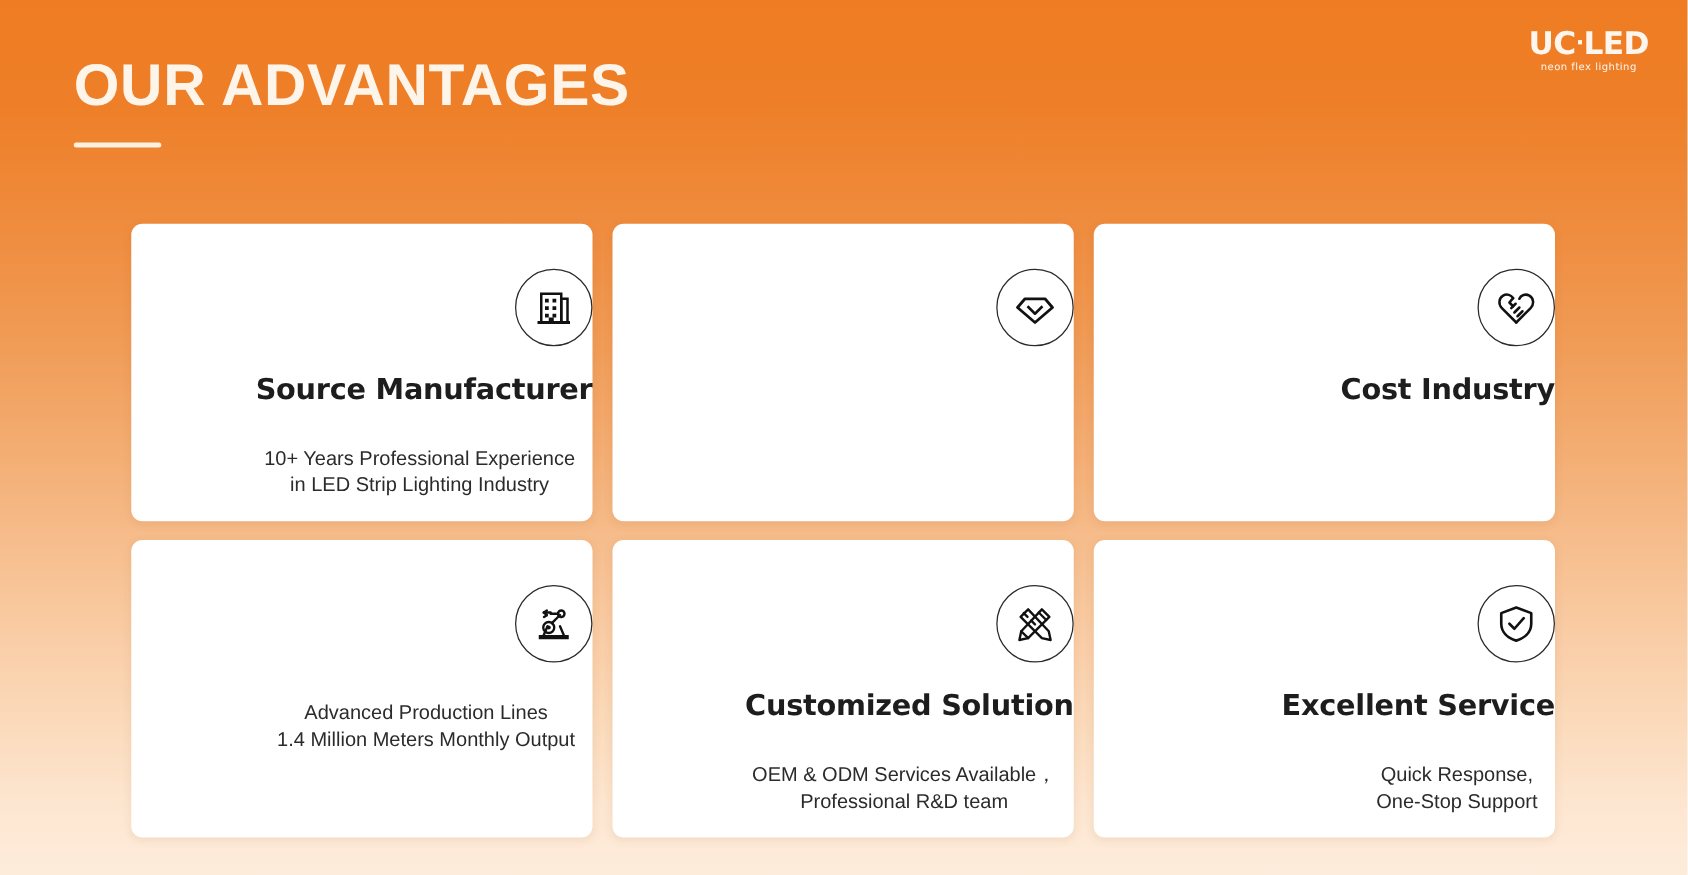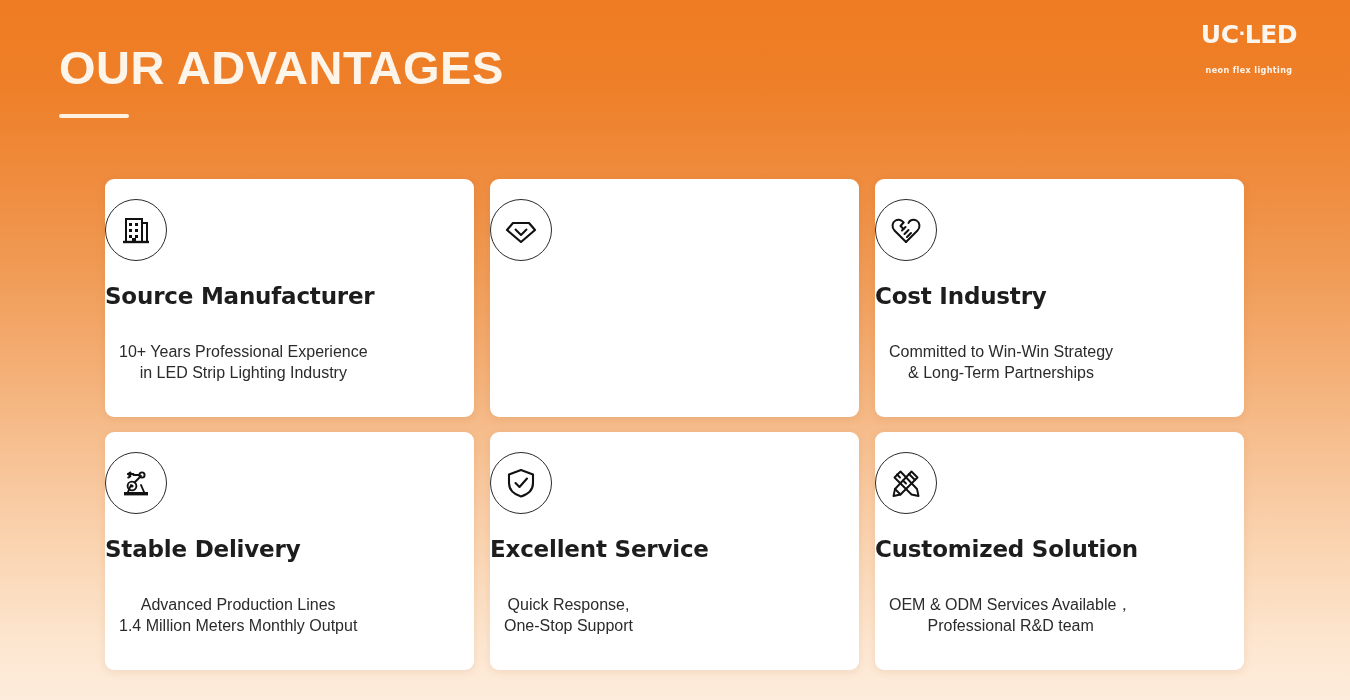--- a/index.html
+++ b/index.html
@@ -28,45 +28,45 @@
         #fbdcbe 84%,
         #fde7d2 93%,
         #fdecdb 100%);
     overflow: hidden;
   }
 
   
   #logo {
     position: absolute;
     top: 22px;
-    right: 41px;
+    right: 19px;
     width: 120px;
     text-align: center;
     user-select: none;
   }
   #logo .logo-word {
     font-family: "DejaVu Sans", sans-serif;
     font-size: 25px;
     font-weight: bold;
     letter-spacing: -0.5px;
     color: #fdf6ef;
     line-height: 1;
     white-space: nowrap;
   }
   #logo .logo-word .dot {
     font-size: 18px;
     vertical-align: 3px;
   }
   #logo .logo-tag {
     font-family: "DejaVu Sans", sans-serif;
     font-size: 8px;
-    font-weight: bold;
+    font-weight: normal;
     color: #fdf6ef;
     letter-spacing: 0.4px;
-    margin-top: 19px;
+    margin-top: 2px;
     white-space: nowrap;
   }
 
   
   #heading {
     position: absolute;
     left: 59px;
     top: 42px;
   }
   #heading h1 {
@@ -98,22 +98,22 @@
     column-gap: 16px;
     row-gap: 15px;
   }
 
   .card {
     background: #ffffff;
     border-radius: 9px;
     box-shadow: 0 2px 8px rgba(140, 70, 20, 0.10);
     display: flex;
     flex-direction: column;
-    align-items: flex-start;
-    padding-top: 20px;
+    align-items: flex-end;
+    padding-top: 36px;
     box-sizing: border-box;
   }
 
   .icon-circle {
     width: 62px;
     height: 62px;
     border-radius: 50%;
     border: 1.4px solid #2a2a2a;
     display: flex;
     align-items: center;
@@ -197,67 +197,64 @@
         <svg width="38" height="38" viewBox="0 0 38 38" fill="none" stroke="#111" stroke-width="2" stroke-linejoin="round" stroke-linecap="round">
           <path d="M19 31 L7.5 19.5 C4.5 16.5 5 11.5 8.5 9.5 C11.5 7.8 15 9 16.5 11.5"></path>
           <path d="M19 31 L30.5 19.5 C33.5 16.5 33 11.5 29.5 9.5 C26.5 7.8 22.5 9 21.5 12"></path>
           <path d="M16.5 11.5 L13.5 15 L16.5 18"></path>
           <path d="M15 19.5 L18.5 16"></path>
           <path d="M17.5 23 L21.5 19"></path>
           <path d="M20 26 L24 22"></path>
         </svg>
       </div>
       <div class="card-title">Cost Industry</div>
-      <div class="card-desc">Committed to Win-Win Strategy
-&amp; Long-Term Partnerships</div>
     </div>
 
     <div class="card">
       <div class="icon-circle">
         <svg width="38" height="38" viewBox="0 0 38 38" fill="none" stroke="#111" stroke-width="1.9" stroke-linejoin="round" stroke-linecap="round">
           <rect x="7" y="28" width="24" height="3.4" fill="#111" stroke="none"></rect>
           <path d="M11 28 L14 21"></path>
           <path d="M27 28 L24 21"></path>
           <circle cx="15" cy="22" r="4.4"></circle>
           <circle cx="15" cy="22" r="1.6" fill="#111" stroke="none"></circle>
           <path d="M17.5 18.5 L24 12"></path>
           <circle cx="25" cy="11" r="2.6"></circle>
           <path d="M22.6 11 H16.5"></path>
           <path d="M13.5 8.4 L11 10 L13.5 12"></path>
           <path d="M11 10 H16.5"></path>
           <path d="M13.2 12.4 L11.2 13.6"></path>
         </svg>
       </div>
-      <div class="card-title">Stable Delivery</div>
       <div class="card-desc">Advanced Production Lines
 1.4 Million Meters Monthly Output</div>
-    </div>
-
-    <div class="card">
-      <div class="icon-circle">
-        <svg width="38" height="38" viewBox="0 0 38 38" fill="none" stroke="#111" stroke-width="2.1" stroke-linejoin="round" stroke-linecap="round">
-          <path d="M19 6 L31 10.5 V19 C31 26 25.5 30.5 19 32.5 C12.5 30.5 7 26 7 19 V10.5 Z"></path>
-          <path d="M13.5 19 L17.5 23 L25 14.5"></path>
-        </svg>
-      </div>
-      <div class="card-title">Excellent Service</div>
-      <div class="card-desc">Quick Response,
-One-Stop Support</div>
     </div>
 
     <div class="card">
       <div class="icon-circle">
         <svg width="38" height="38" viewBox="0 0 38 38" fill="none" stroke="#111" stroke-width="1.9" stroke-linejoin="round" stroke-linecap="round">
           <path d="M24.5 7.5 L30.5 13.5 L13.5 30.5 L6.5 32 L8 25 Z"></path>
           <path d="M22 10 L28 16"></path>
           <path d="M8 25 L13.5 30.5"></path>
           <path d="M13.5 7.5 L7.5 13.5 L24.5 30.5 L31.5 32 L30 25 Z"></path>
           <path d="M10 10.5 L13 13.5"></path>
           <path d="M16 16.5 L19 19.5"></path>
         </svg>
       </div>
       <div class="card-title">Customized Solution</div>
       <div class="card-desc">OEM &amp; ODM Services Available，
 Professional R&amp;D team</div>
     </div>
 
+    <div class="card">
+      <div class="icon-circle">
+        <svg width="38" height="38" viewBox="0 0 38 38" fill="none" stroke="#111" stroke-width="2.1" stroke-linejoin="round" stroke-linecap="round">
+          <path d="M19 6 L31 10.5 V19 C31 26 25.5 30.5 19 32.5 C12.5 30.5 7 26 7 19 V10.5 Z"></path>
+          <path d="M13.5 19 L17.5 23 L25 14.5"></path>
+        </svg>
+      </div>
+      <div class="card-title">Excellent Service</div>
+      <div class="card-desc">Quick Response,
+One-Stop Support</div>
+    </div>
+
   </div>
 </div>
 
 </body></html>

